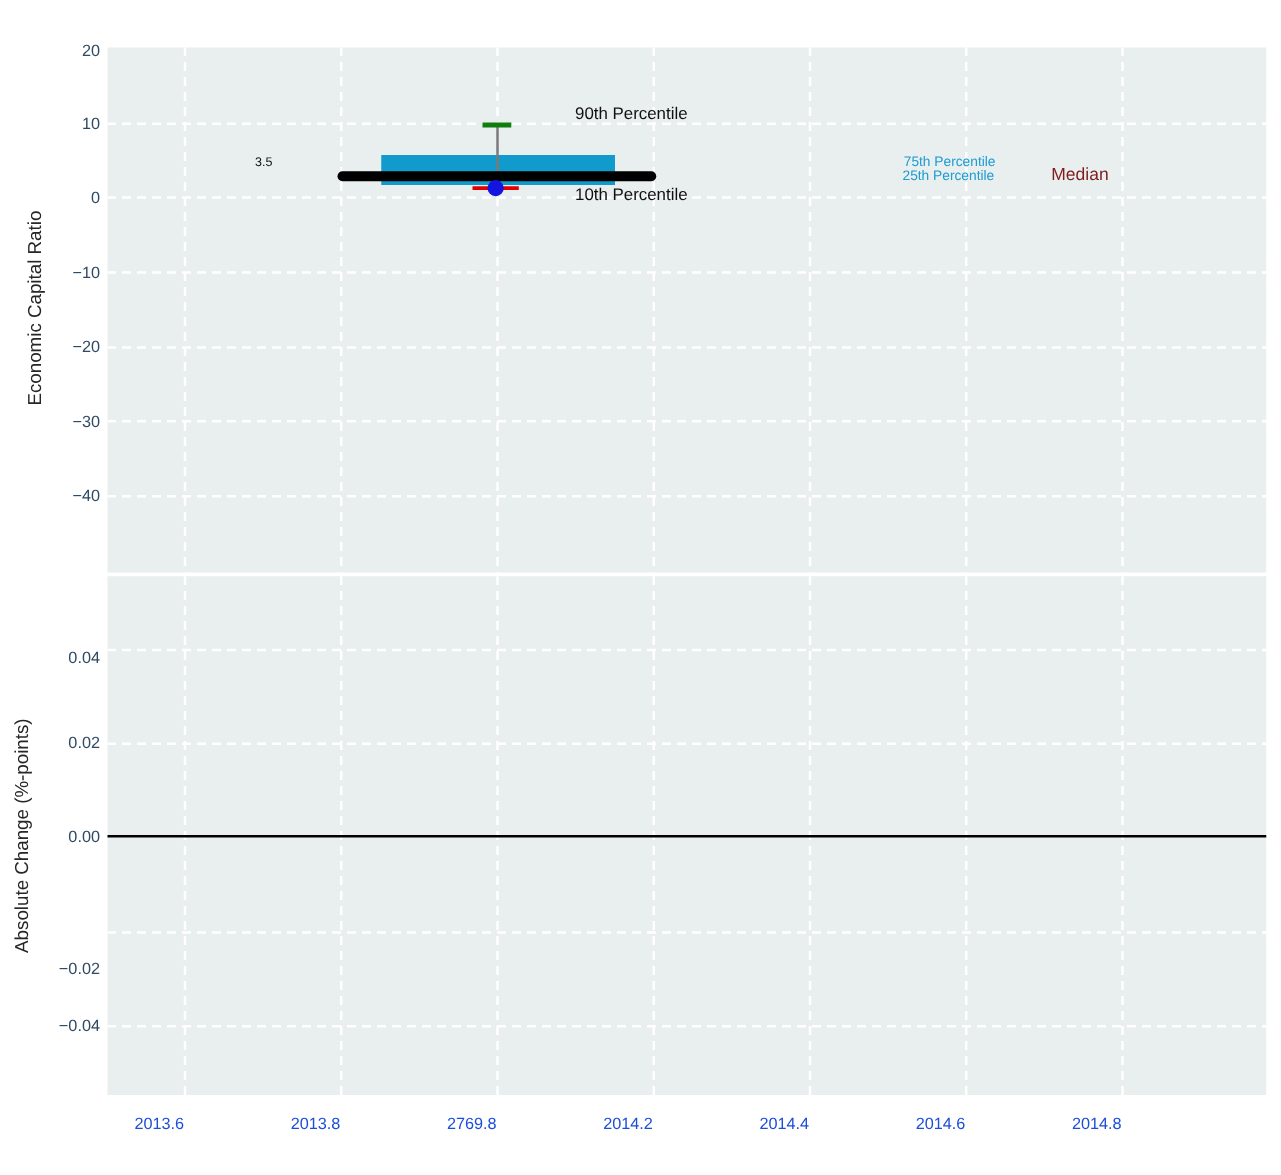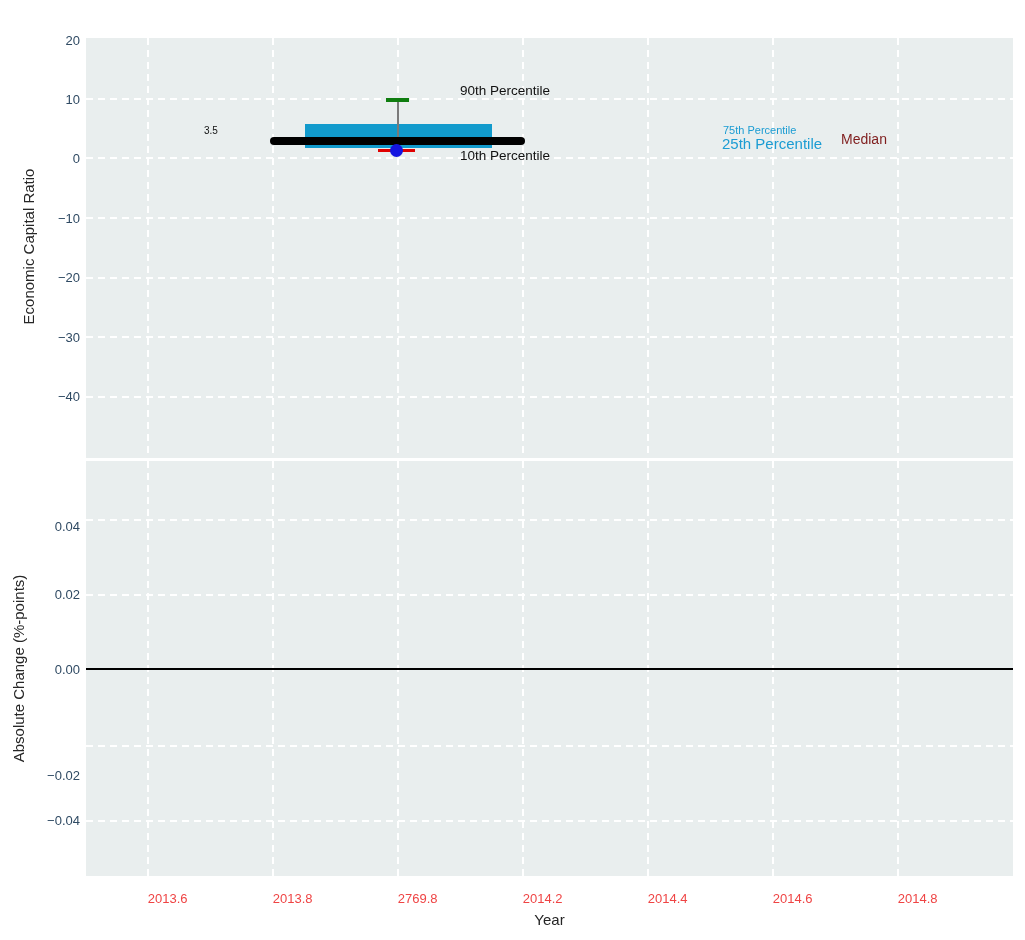--- a/index.html
+++ b/index.html
@@ -11,21 +11,21 @@
   #top-plot{top:38px;height:420px;}
   #bottom-plot{top:461px;height:415px;}
   .hgrid{position:absolute;left:0;width:100%;height:2px;
     background:repeating-linear-gradient(90deg,#ffffff 0 7px,transparent 7px 12px);}
   .vgrid{position:absolute;top:0;height:100%;width:2px;
     background:repeating-linear-gradient(180deg,#ffffff 0 7px,transparent 7px 12px);}
   .chart-title{position:absolute;top:5px;left:86px;width:927px;text-align:center;
     font-size:21px;color:#262626;}
   .ytick{position:absolute;width:60px;text-align:right;font-size:13px;color:#2f4a63;
     transform:translateY(-50%);}
-  .xtick{position:absolute;top:891px;width:80px;text-align:right;font-size:13px;color:#ef4444;
+  .xtick{position:absolute;top:891px;width:80px;text-align:left;font-size:13px;color:#1d4ed8;
     transform:translateX(-50%);}
   .axis-label{position:absolute;color:#262626;font-size:15px;}
   .rot{transform:rotate(-90deg);transform-origin:center center;white-space:nowrap;}
   .anno{position:absolute;white-space:nowrap;}
   .legend{position:absolute;left:605px;top:8px;width:317px;height:28px;
     background:#ebebeb;border:1px solid #cfcfcf;border-radius:4px;
     display:flex;align-items:center;}
   .legend-line{width:40px;height:3px;background:#1414e0;margin-left:12px;flex:0 0 auto;}
   .legend-text{margin-left:12px;font-size:12.5px;color:#333333;white-space:nowrap;}
   .box-rect{position:absolute;background:#119acc;}
@@ -61,21 +61,21 @@
     <div class="whisker" style="left:310.5px;top:62px;width:2px;height:51px;"></div>
     <div class="median-line" style="left:184px;top:99px;width:255px;height:8px;"></div>
     <div class="cap" style="left:300px;top:60px;width:23px;height:4px;background:#0f7d0f;"></div>
     <div class="cap" style="left:292px;top:110.5px;width:37px;height:3px;background:#e00000;"></div>
     <div class="dot" style="left:304px;top:105.5px;width:13px;height:13px;"></div>
 
     <div class="anno" style="left:118px;top:87px;font-size:10px;color:#111111;">3.5</div>
     <div class="anno" style="left:374px;top:45px;font-size:13.5px;color:#111111;">90th Percentile</div>
     <div class="anno" style="left:374px;top:110px;font-size:13.5px;color:#111111;">10th Percentile</div>
     <div class="anno" style="left:637px;top:86px;font-size:11px;color:#1b9cd3;">75th Percentile</div>
-    <div class="anno" style="left:636px;top:97px;font-size:15px;color:#1b9cd3;">25th Percentile</div>
+    <div class="anno" style="left:636px;top:97px;font-size:11px;color:#1b9cd3;">25th Percentile</div>
     <div class="anno" style="left:755px;top:93px;font-size:14px;color:#7f1d1d;">Median</div>
 
   </div>
 
   <div class="plot" id="bottom-plot">
     <div class="hgrid" style="top:57.5px"></div>
     <div class="hgrid" style="top:132.5px"></div>
     <div class="hgrid" style="top:283.5px"></div>
     <div class="hgrid" style="top:358.5px"></div>
     <div class="vgrid" style="left:60.5px"></div>
@@ -105,15 +105,14 @@
   <div class="xtick" style="left:147.5px">2013.6</div>
   <div class="xtick" style="left:272.5px">2013.8</div>
   <div class="xtick" style="left:397.5px">2769.8</div>
   <div class="xtick" style="left:522.5px">2014.2</div>
   <div class="xtick" style="left:647.5px">2014.4</div>
   <div class="xtick" style="left:772.5px">2014.6</div>
   <div class="xtick" style="left:897.5px">2014.8</div>
 
   <div class="axis-label rot" style="left:-62px;top:238px;width:180px;text-align:center;">Economic Capital Ratio</div>
   <div class="axis-label rot" style="left:-102px;top:660px;width:240px;text-align:center;">Absolute Change (%-points)</div>
-  <div class="axis-label" style="left:86px;top:911px;width:927px;text-align:center;">Year</div>
 
 </div>
 
 </body></html>

